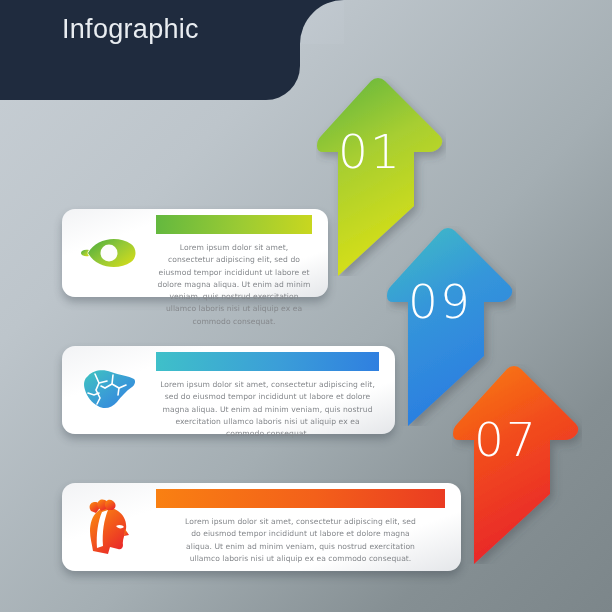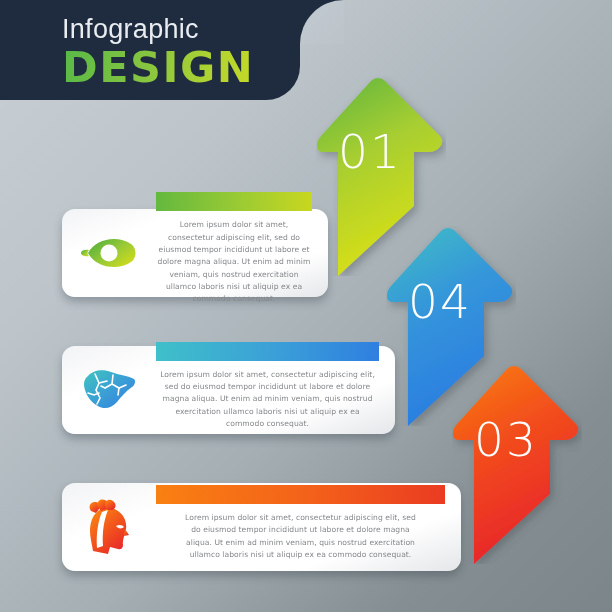--- a/index.html
+++ b/index.html
@@ -81,21 +81,21 @@
   }
 
   
   .card {
     position: absolute;
     z-index: 4;
     border-radius: 13px;
     background: linear-gradient(160deg, #f2f3f5 0%, #ffffff 26%, #ffffff 74%, #e4e6e9 100%);
     box-shadow: 0 5px 9px rgba(40,50,60,0.30);
     display: flex;
-    align-items: center;
+    align-items: flex-start;
   }
   .card-icon {
     width: 92px;
     min-width: 92px;
     height: 100%;
     display: flex;
     align-items: center;
     justify-content: center;
   }
   .card-body {
@@ -182,21 +182,21 @@
            L 98 76
            L 98 130
            L 22 200
            L 22 76
            L 7 76
            Q 1 76 1 70
            Q 1 64 5 60
            L 55 5
            Q 58 2 62 2 Z"></path>
     </svg>
-    <span class="arrow-num" style="left:22px; top:48px;">04</span>
+    <span class="arrow-num" style="left:22px; top:48px;">09</span>
   </div>
 
   <div class="arrow-wrap" style="left:452px; top:364px; width:130px; height:200px;">
     <svg width="130" height="200" viewBox="0 0 130 200">
       <defs>
         <linearGradient id="g3" x1="0" y1="0" x2="0.35" y2="1">
           <stop offset="0%" stop-color="#f97f10"></stop>
           <stop offset="45%" stop-color="#f24d1c"></stop>
           <stop offset="100%" stop-color="#e8252b"></stop>
         </linearGradient>
@@ -212,28 +212,27 @@
            L 98 76
            L 98 130
            L 22 200
            L 22 76
            L 7 76
            Q 1 76 1 70
            Q 1 64 5 60
            L 55 5
            Q 58 2 62 2 Z"></path>
     </svg>
-    <span class="arrow-num" style="left:22px; top:48px;">03</span>
+    <span class="arrow-num" style="left:22px; top:48px;">07</span>
   </div>
 
   <div id="header-badge"></div>
   <div id="header-notch"></div>
   <div id="header-text">
     <div id="title-top">Infographic</div>
-    <div id="title-bottom">DESIGN</div>
   </div>
 
   <div class="card" style="left:62px; top:209px; width:266px; height:88px;">
     <div class="card-icon">
       <svg width="60" height="42" viewBox="0 0 60 42">
         <defs>
           <linearGradient id="ic1" x1="0" y1="0.1" x2="1" y2="0.9">
             <stop offset="0%" stop-color="#4fae3e"></stop>
             <stop offset="50%" stop-color="#97c936"></stop>
             <stop offset="100%" stop-color="#d6dd18"></stop>

